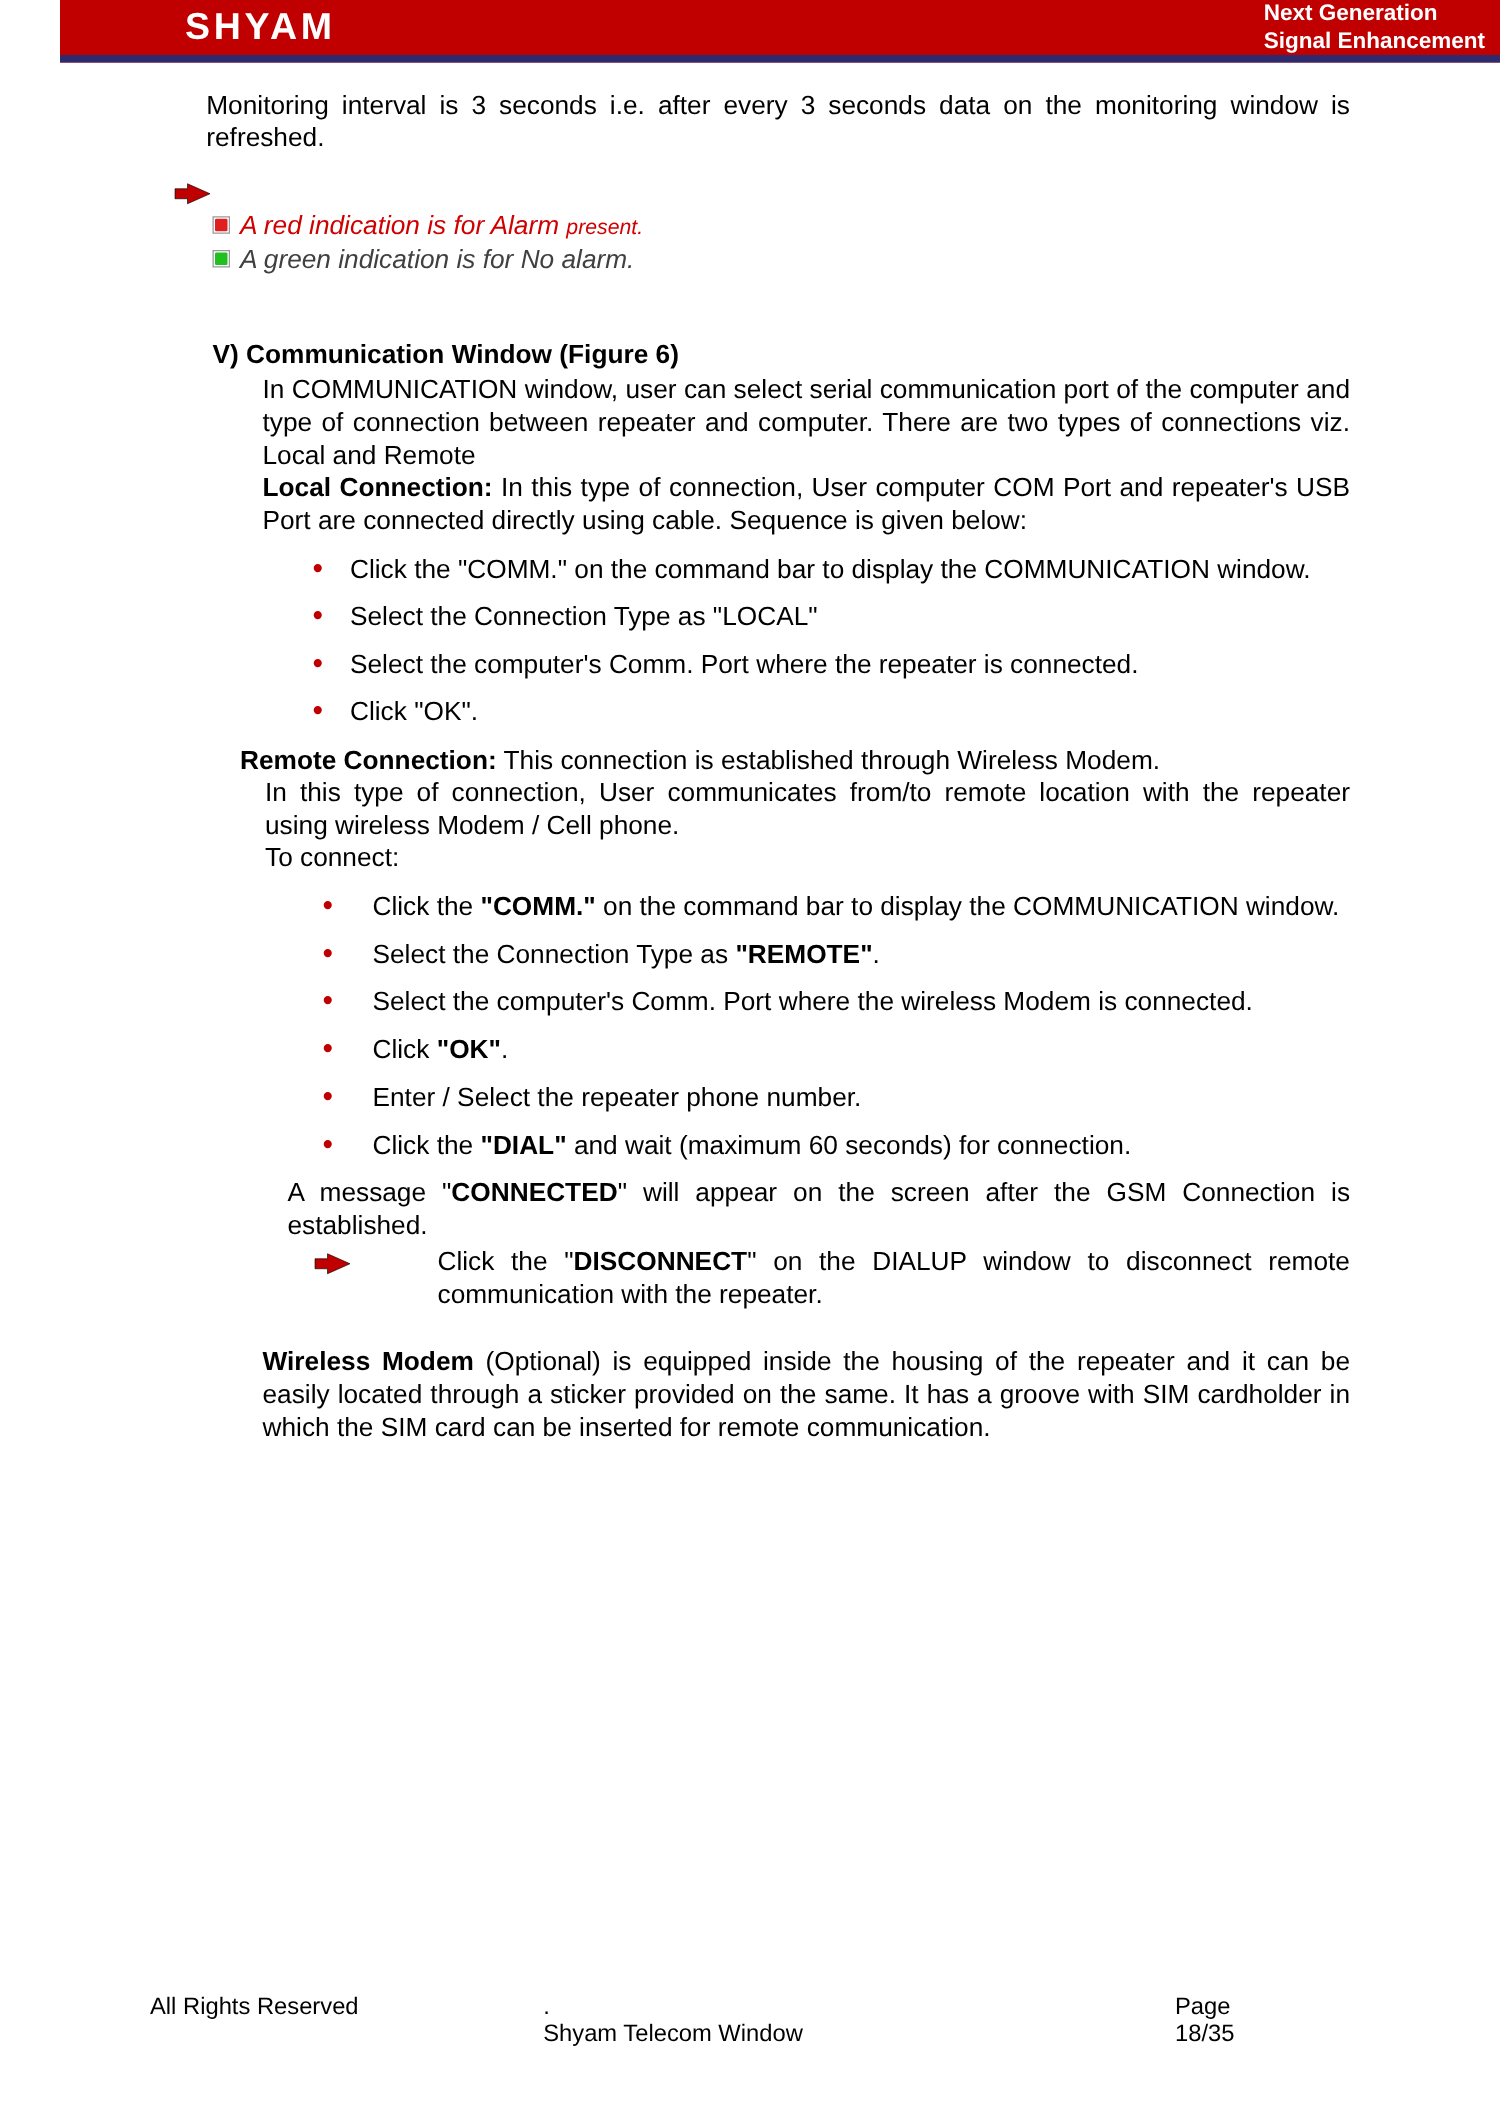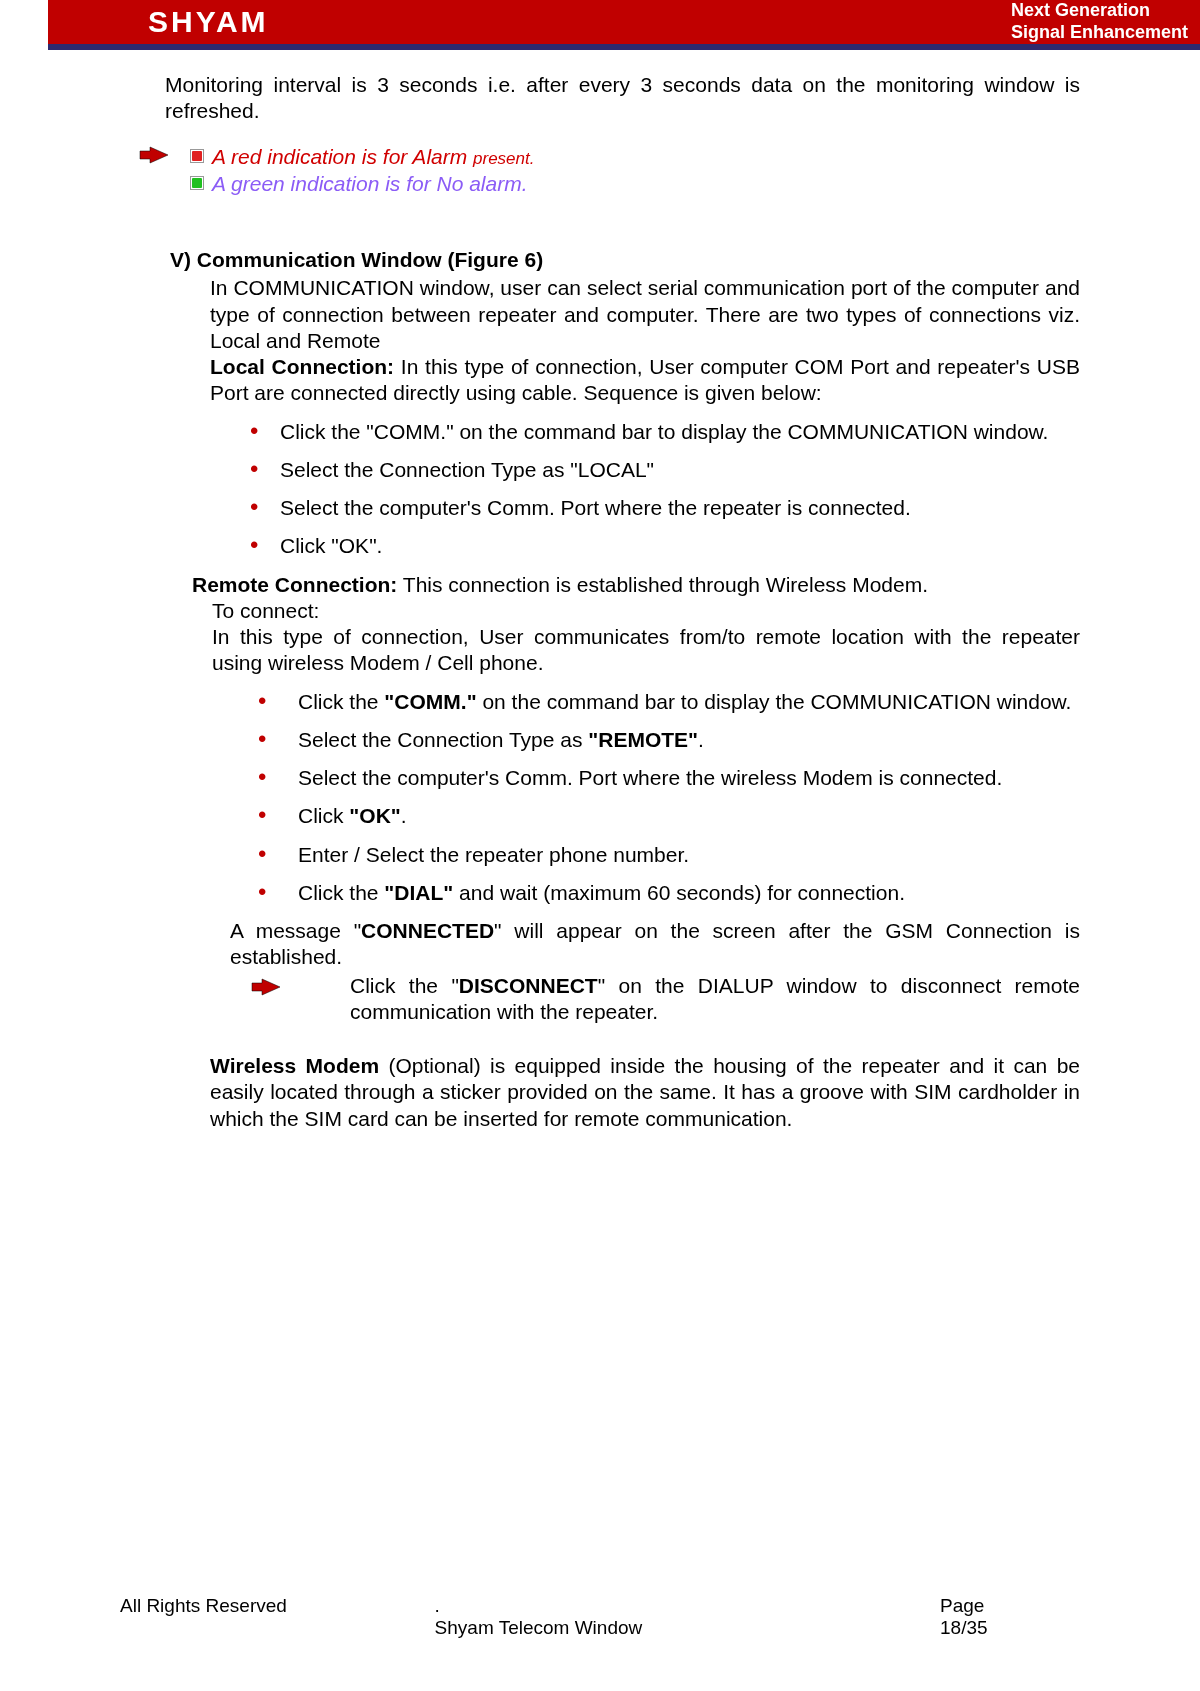--- a/index.html
+++ b/index.html
@@ -45,20 +45,21 @@
   .intro {
     text-align: justify;
     margin-bottom: 18px;
     padding-right: 0;
     margin-left: -5px;
   }
   .note-row {
     display: flex;
     align-items: flex-start;
     margin-bottom: 50px;
+    flex-direction: column;
   }
   .hand-icon {
     width: 34px;
     height: 24px;
     margin-right: 18px;
     flex-shrink: 0;
     margin-left: -32px;
   }
   .hand-icon svg { display: block; }
   .note-lines { padding-top: 0; }
@@ -69,21 +70,21 @@
     font-style: italic;
     line-height: 1.3;
   }
   .dot {
     width: 14px; height: 14px; border: 1px solid #999;
     display: inline-block; flex-shrink: 0;
   }
   .dot-red::after { content:""; display:block; width:10px; height:10px; background:#e02020; margin:1px; border-radius:1px;}
   .dot-green::after { content:""; display:block; width:10px; height:10px; background:#20c020; margin:1px; border-radius:1px;}
   .red-text { color: #d00000; }
-  .green-text { color: #8b5cf6; }
+  .green-text { color: #404040; }
   .section-v { margin-left: 0; }
   .section-title { font-weight: bold; margin-bottom: 2px; }
   .body-block { margin-left: 40px; text-align: justify; }
   .inline-bold { font-weight: bold; }
   ul.bullet { list-style: none; margin: 6px 0 6px 40px; }
   ul.bullet > li {
     position: relative;
     padding-left: 30px;
     margin: 12px 0;
     text-align: justify;
@@ -180,22 +181,22 @@
       <li>Select the Connection Type as "LOCAL"</li>
       <li>Select the computer's Comm. Port where the repeater is connected.</li>
       <li>Click "OK".</li>
     </ul>
 
     <div class="remote-block">
       <p>
         <span class="inline-bold">Remote Connection:</span><span> This connection is established through Wireless Modem.</span>
       </p>
       <div class="sub-indent">
+        <p>In this type of connection, User communicates from/to remote location with the repeater using wireless Modem / Cell phone.</p>
         <p>To connect:</p>
-        <p>In this type of connection, User communicates from/to remote location with the repeater using wireless Modem / Cell phone.</p>
       </div>
     </div>
 
     <ul class="bullet wide" style="margin-left:88px;">
       <li>
         <span>Click the </span><span class="inline-bold">"COMM."</span><span> on the command bar to display the COMMUNICATION window.</span>
       </li>
       <li>
         <span>Select the Connection Type as </span><span class="inline-bold">"REMOTE"</span><span>.</span>
       </li>

